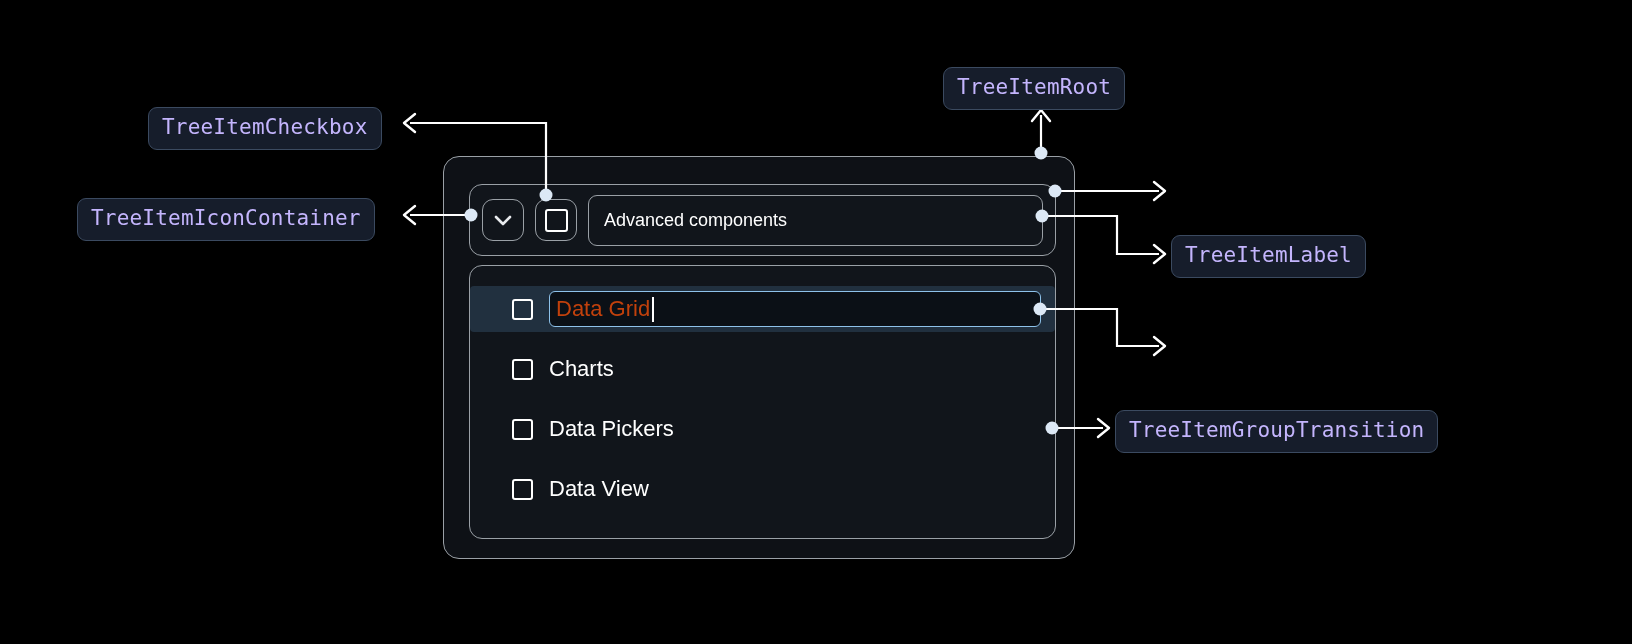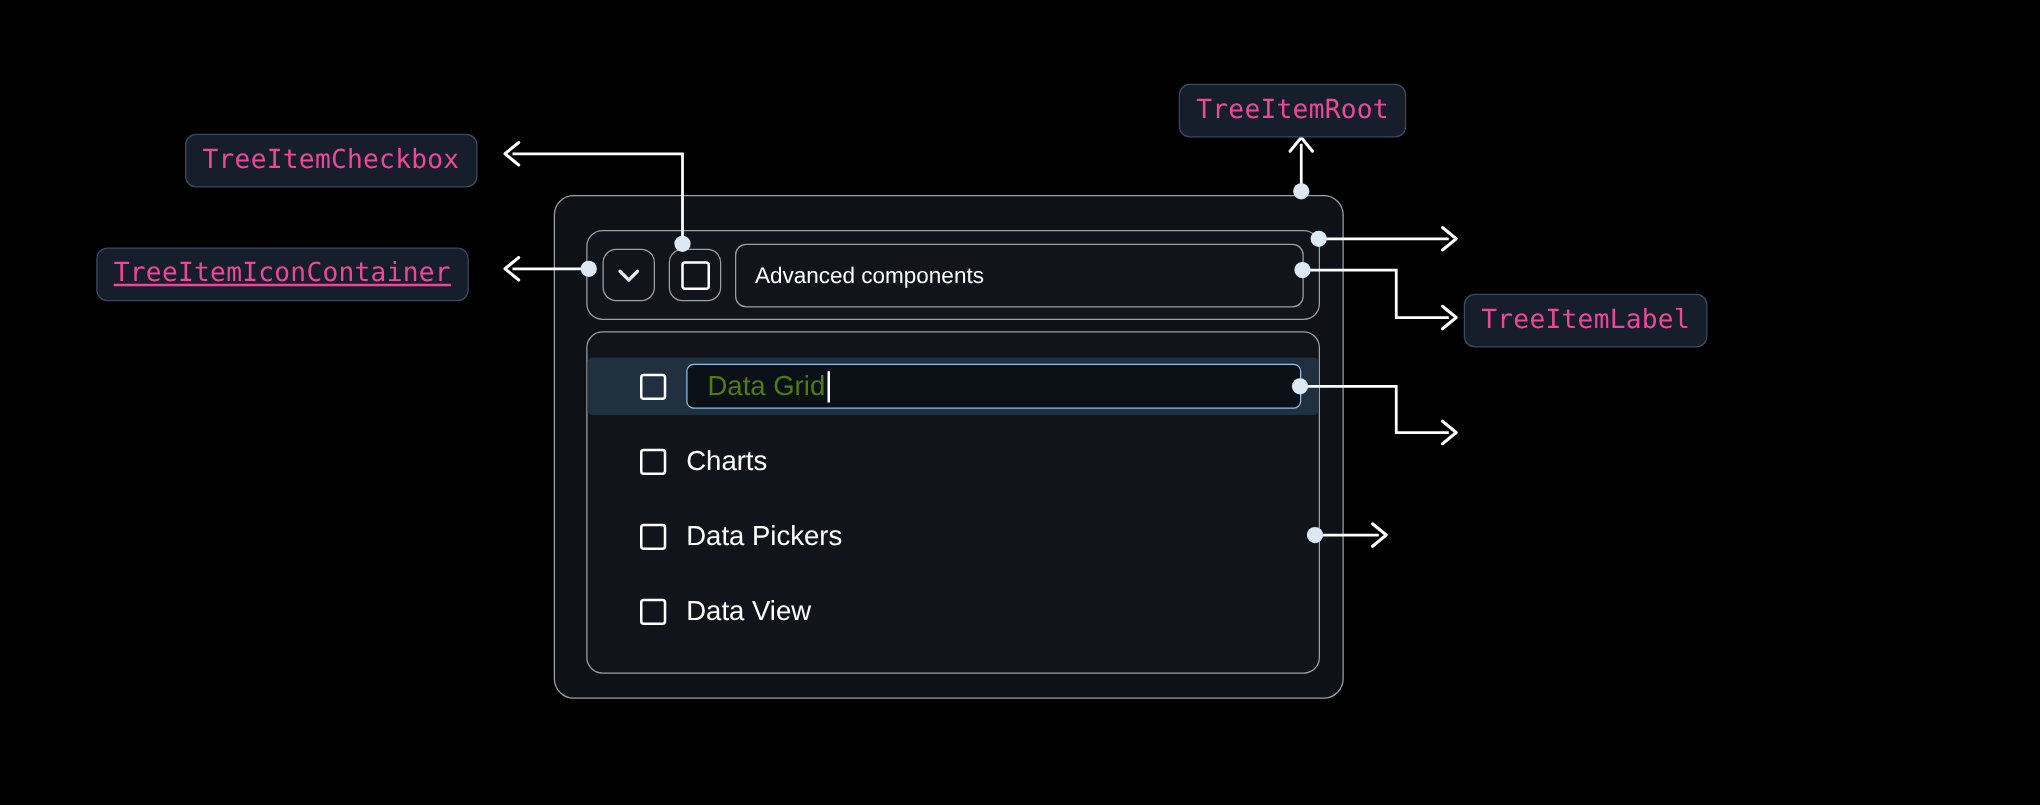--- a/index.html
+++ b/index.html
@@ -23,21 +23,21 @@
     background: #000000;
   }
 
   
   .chip {
     position: absolute;
     box-sizing: border-box;
     background: #161d2b;
     border: 1px solid #3b4a60;
     border-radius: 9px;
-    color: #ec4899;
+    color: #c4b5fd;
     font-family: "DejaVu Sans Mono", "Liberation Mono", monospace;
     font-size: 21px;
     line-height: 1;
     letter-spacing: 0.2px;
     padding: 9px 13px 11px 13px;
     white-space: nowrap;
   }
 
   
   #connectors {
@@ -171,22 +171,22 @@
 
   #label-input {
     flex: 1 1 auto;
     height: 36px;
     box-sizing: border-box;
     background: #0b1016;
     border: 1.5px solid #8ec2ea;
     border-radius: 6px;
     display: flex;
     align-items: center;
-    padding-left: 16px;
-    color: #4d7c0f;
+    padding-left: 6px;
+    color: #c2410c;
     font-size: 22px;
     font-family: "Liberation Sans", sans-serif;
   }
   #label-input .caret {
     display: inline-block;
     width: 1.6px;
     height: 25px;
     background: #ffffff;
     margin-left: 2px;
   }
@@ -264,17 +264,18 @@
       <path d="M 1154 245 L 1165 254 L 1154 263" fill="none" stroke="#ffffff" stroke-width="2.4" stroke-linecap="round" stroke-linejoin="round"></path>
       <path d="M 1040 309 L 1117 309 L 1117 346 L 1159 346" fill="none" stroke="#ffffff" stroke-width="2.2" stroke-linecap="butt" stroke-linejoin="miter"></path>
       <circle cx="1040" cy="309" r="6.5" fill="#dce8f5"></circle>
       <path d="M 1154 337 L 1165 346 L 1154 355" fill="none" stroke="#ffffff" stroke-width="2.4" stroke-linecap="round" stroke-linejoin="round"></path>
       <path d="M 1052 428 L 1103 428" fill="none" stroke="#ffffff" stroke-width="2.2" stroke-linecap="butt" stroke-linejoin="miter"></path>
       <circle cx="1052" cy="428" r="6.5" fill="#dce8f5"></circle>
       <path d="M 1098 419 L 1109 428 L 1098 437" fill="none" stroke="#ffffff" stroke-width="2.4" stroke-linecap="round" stroke-linejoin="round"></path>
     </svg>
 
   <div class="chip" id="chip-0" style="left: 148px; top: 107px;">TreeItemCheckbox</div>
-  <div class="chip" id="chip-1" style="left: 77px; top: 198px; text-decoration: underline;">TreeItemIconContainer</div>
+  <div class="chip" id="chip-1" style="left: 77px; top: 198px;">TreeItemIconContainer</div>
   <div class="chip" id="chip-2" style="left: 943px; top: 67px;">TreeItemRoot</div>
   <div class="chip" id="chip-4" style="left: 1171px; top: 235px;">TreeItemLabel</div>
+  <div class="chip" id="chip-6" style="left: 1115px; top: 410px;">TreeItemGroupTransition</div>
 
 </div>
 
 </body></html>

